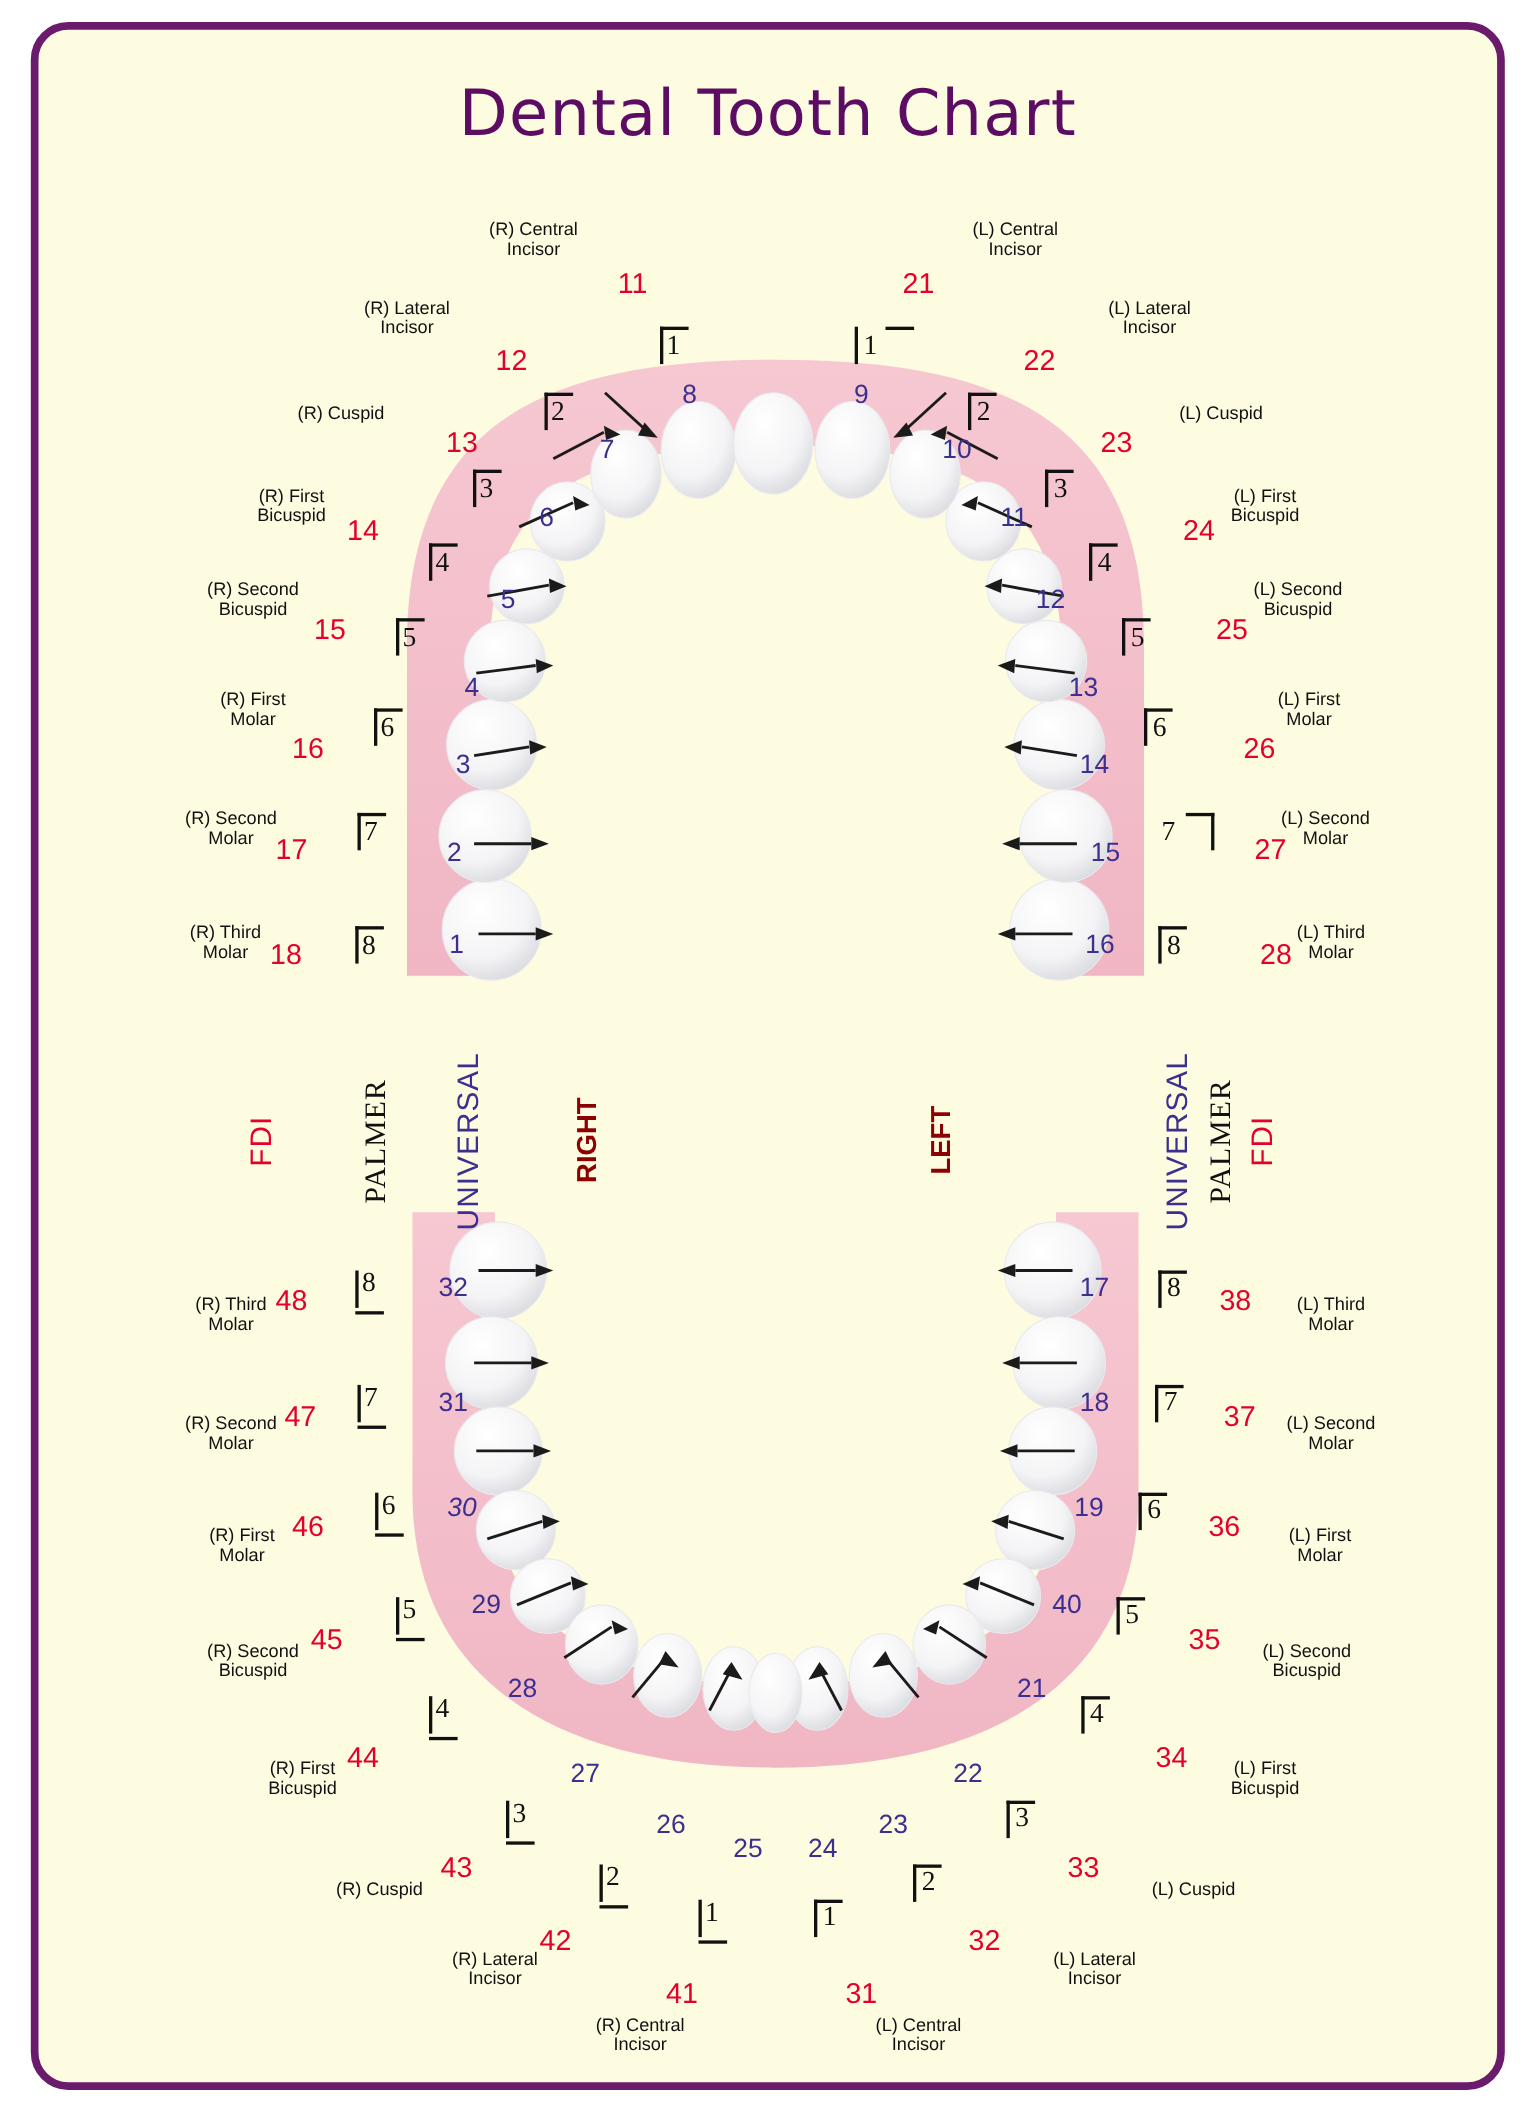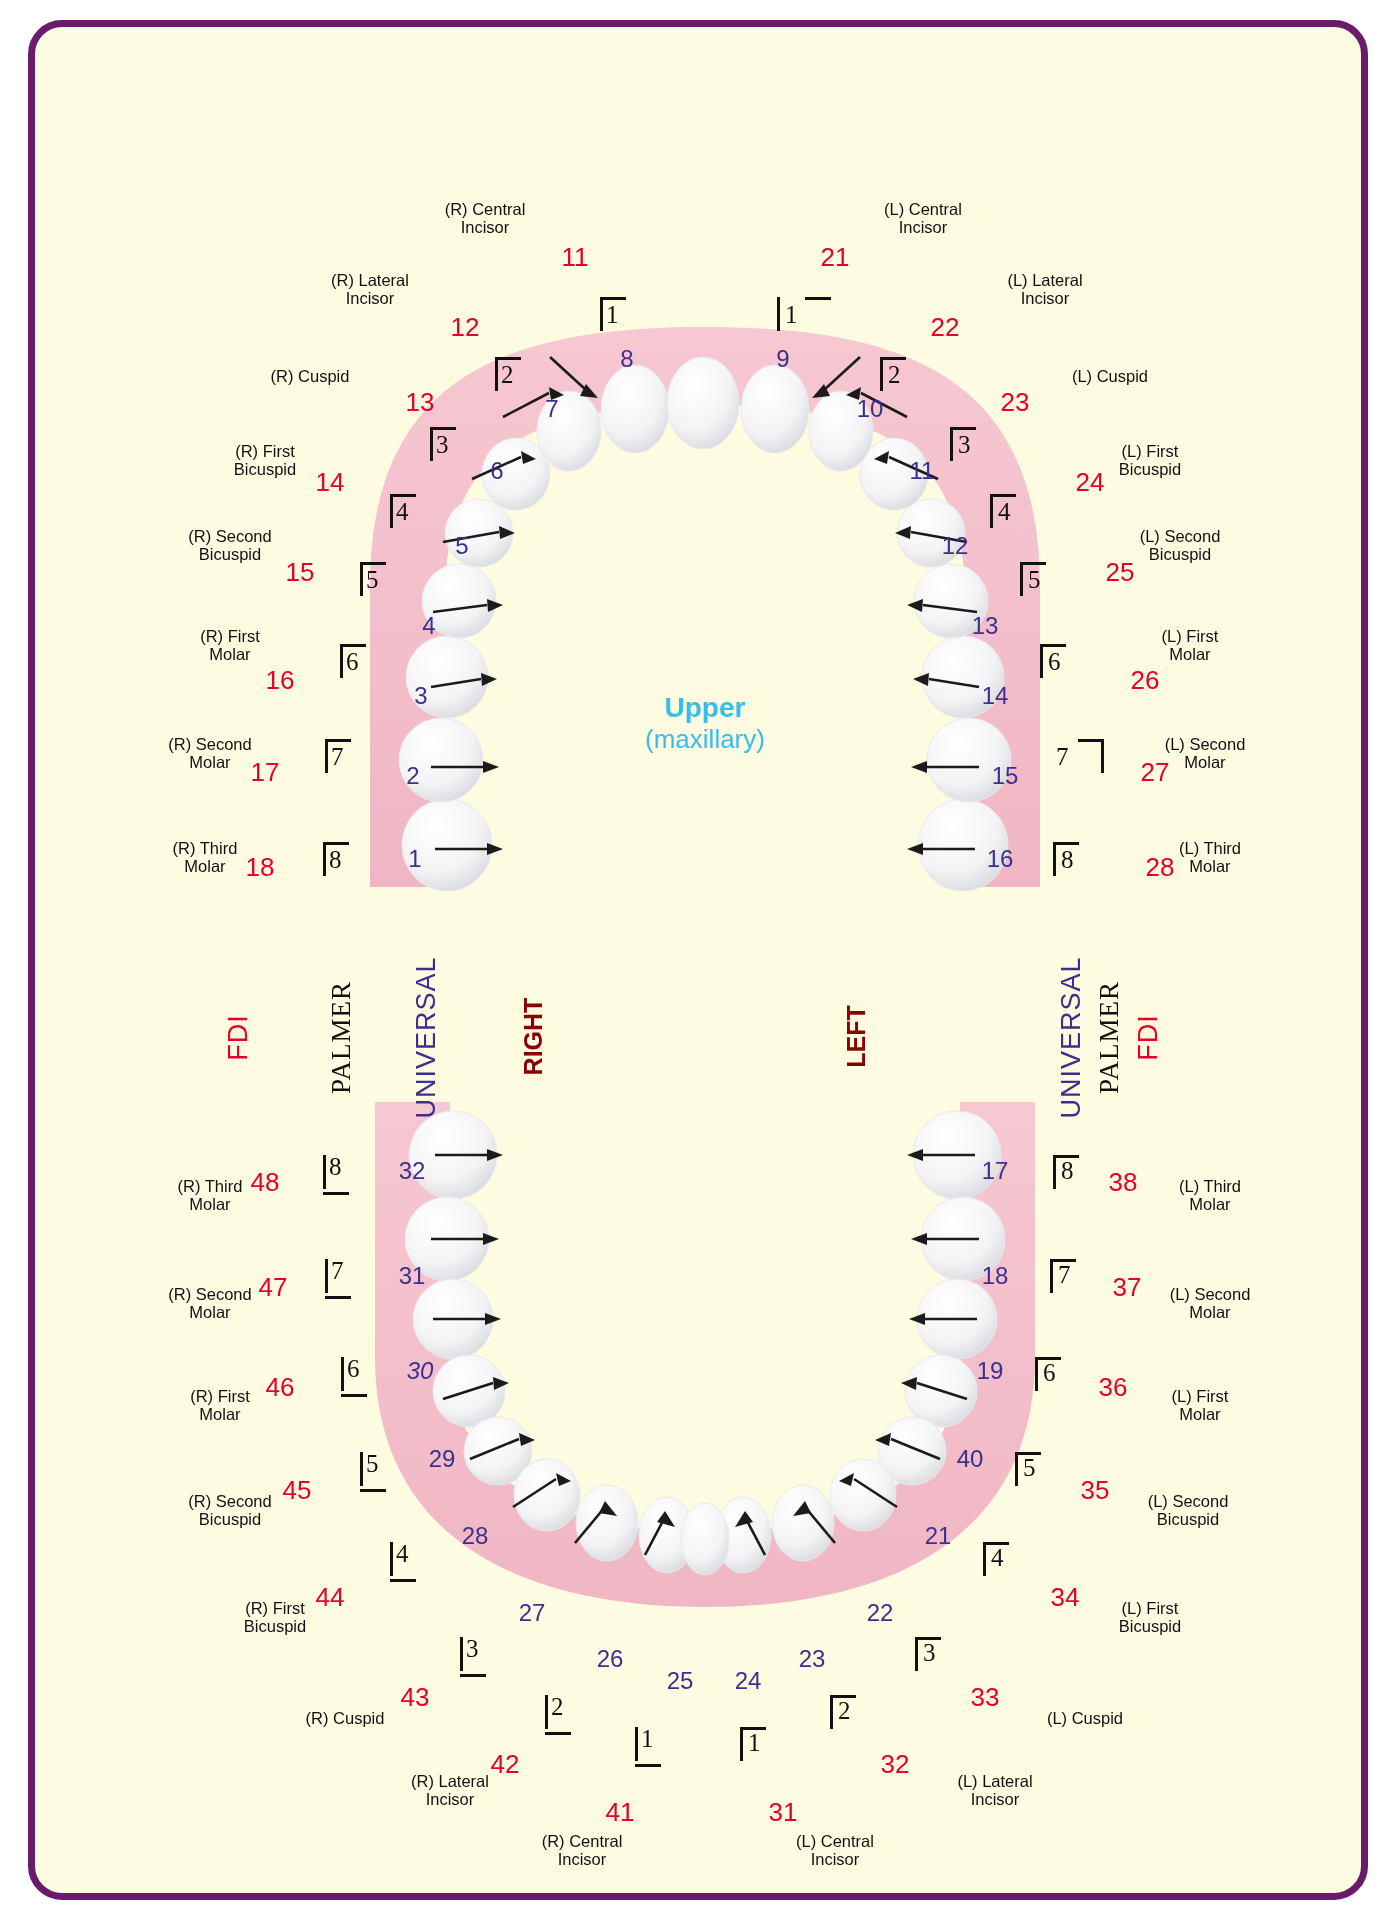--- a/index.html
+++ b/index.html
@@ -71,20 +71,21 @@
 
   svg.arch { position:absolute; left:0; top:0; }
   .arrow { stroke:#1b1b1b; stroke-width:2.6; fill:none; }
   .arrowhead { fill:#1b1b1b; }
 </style>
 </head>
 <body>
 
 <div id="chart">
 
+  <div id="title">Dental Tooth Chart</div>
 
   <svg class="arch" width="1340" height="1880">
     <defs>
       <radialGradient id="tg" cx="38%" cy="30%" r="78%">
         <stop offset="0%" stop-color="#ffffff"></stop>
         <stop offset="62%" stop-color="#f4f4f6"></stop>
         <stop offset="100%" stop-color="#d6d7dc"></stop>
       </radialGradient>
       <linearGradient id="gum" x1="0" y1="0" x2="0" y2="1">
         <stop offset="0%" stop-color="#f6c8d2"></stop>
@@ -214,24 +215,20 @@
         <polygon class="arrowhead" points="856,1406 840,1413 854,1419"></polygon>
       <line class="arrow" x1="862" y1="1480" x2="819" y2="1452"></line>
         <polygon class="arrowhead" points="819,1446 804,1454 816,1459"></polygon>
       <line class="arrow" x1="800" y1="1516" x2="770" y2="1480"></line>
         <polygon class="arrowhead" points="770,1474 758,1489 776,1486"></polygon>
       <line class="arrow" x1="730" y1="1528" x2="710" y2="1490"></line>
         <polygon class="arrowhead" points="710,1484 700,1500 718,1495"></polygon>
     </g>
   </svg>
 
-  <div class="archlabel" style="left:540px; top:665px;">
-    <b>Upper</b>
-    <s>(maxillary)</s>
-  </div>
 
   <div class="rot side-right" style="left:460px; top:995px; transform:rotate(-90deg);">RIGHT</div>
   <div class="rot side-left" style="left:790px; top:995px; transform:rotate(-90deg);">LEFT</div>
 
   <div class="rot word-universal" style="left:310px; top:995px; transform:rotate(-90deg);">UNIVERSAL</div>
   <div class="rot word-universal" style="left:955px; top:995px; transform:rotate(-90deg);">UNIVERSAL</div>
 
   <div class="rot word-palmer" style="left:250px; top:995px; transform:rotate(-90deg);">PALMER</div>
   <div class="rot word-palmer" style="left:1018px; top:995px; transform:rotate(-90deg);">PALMER</div>
 

